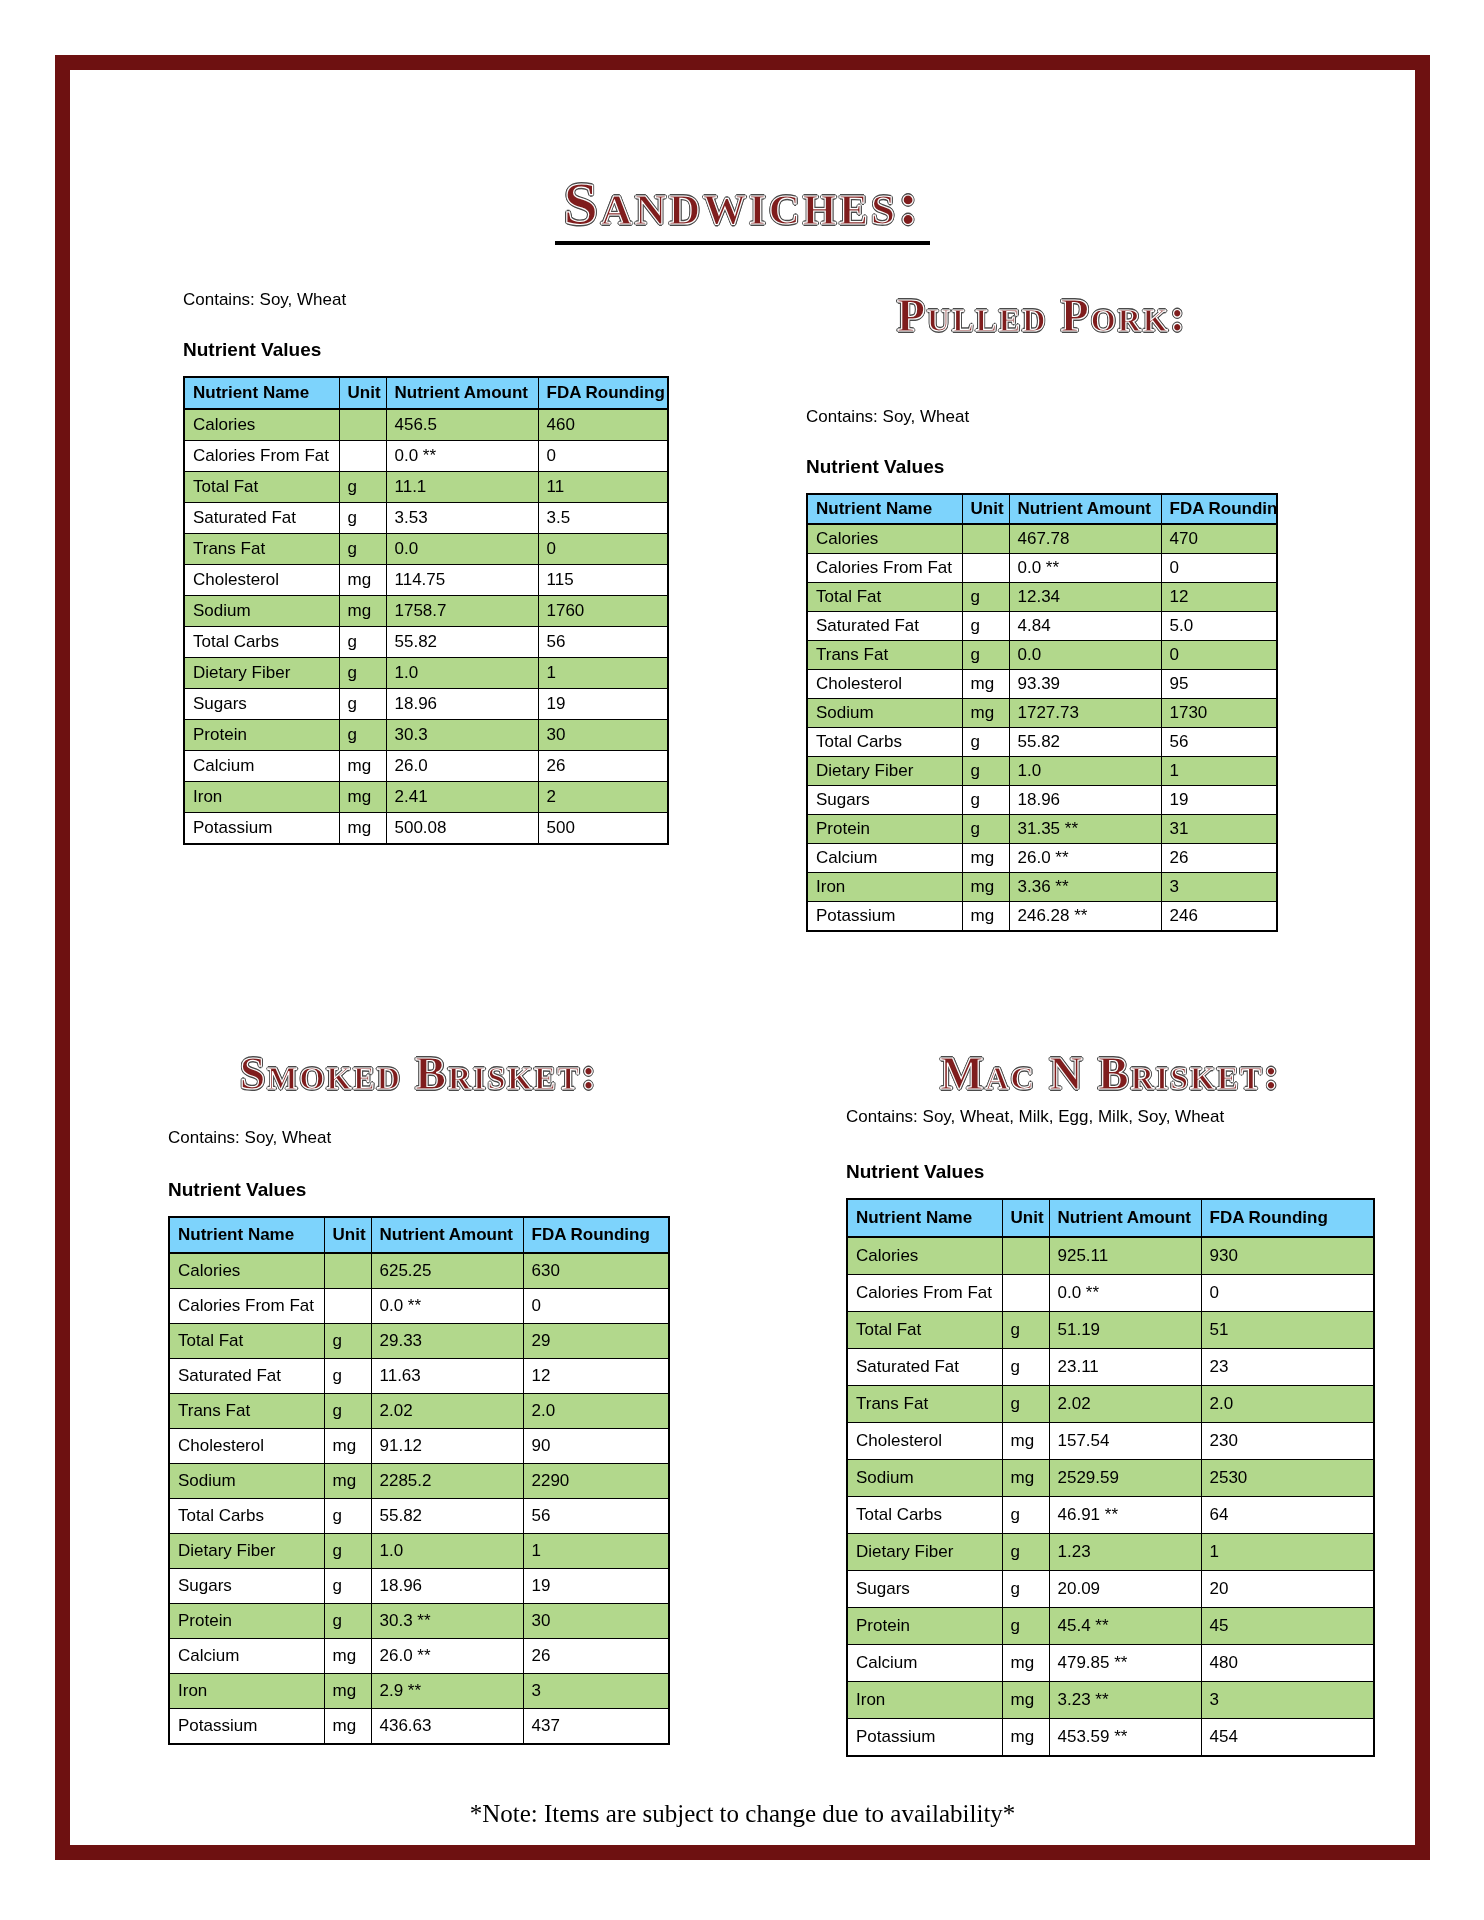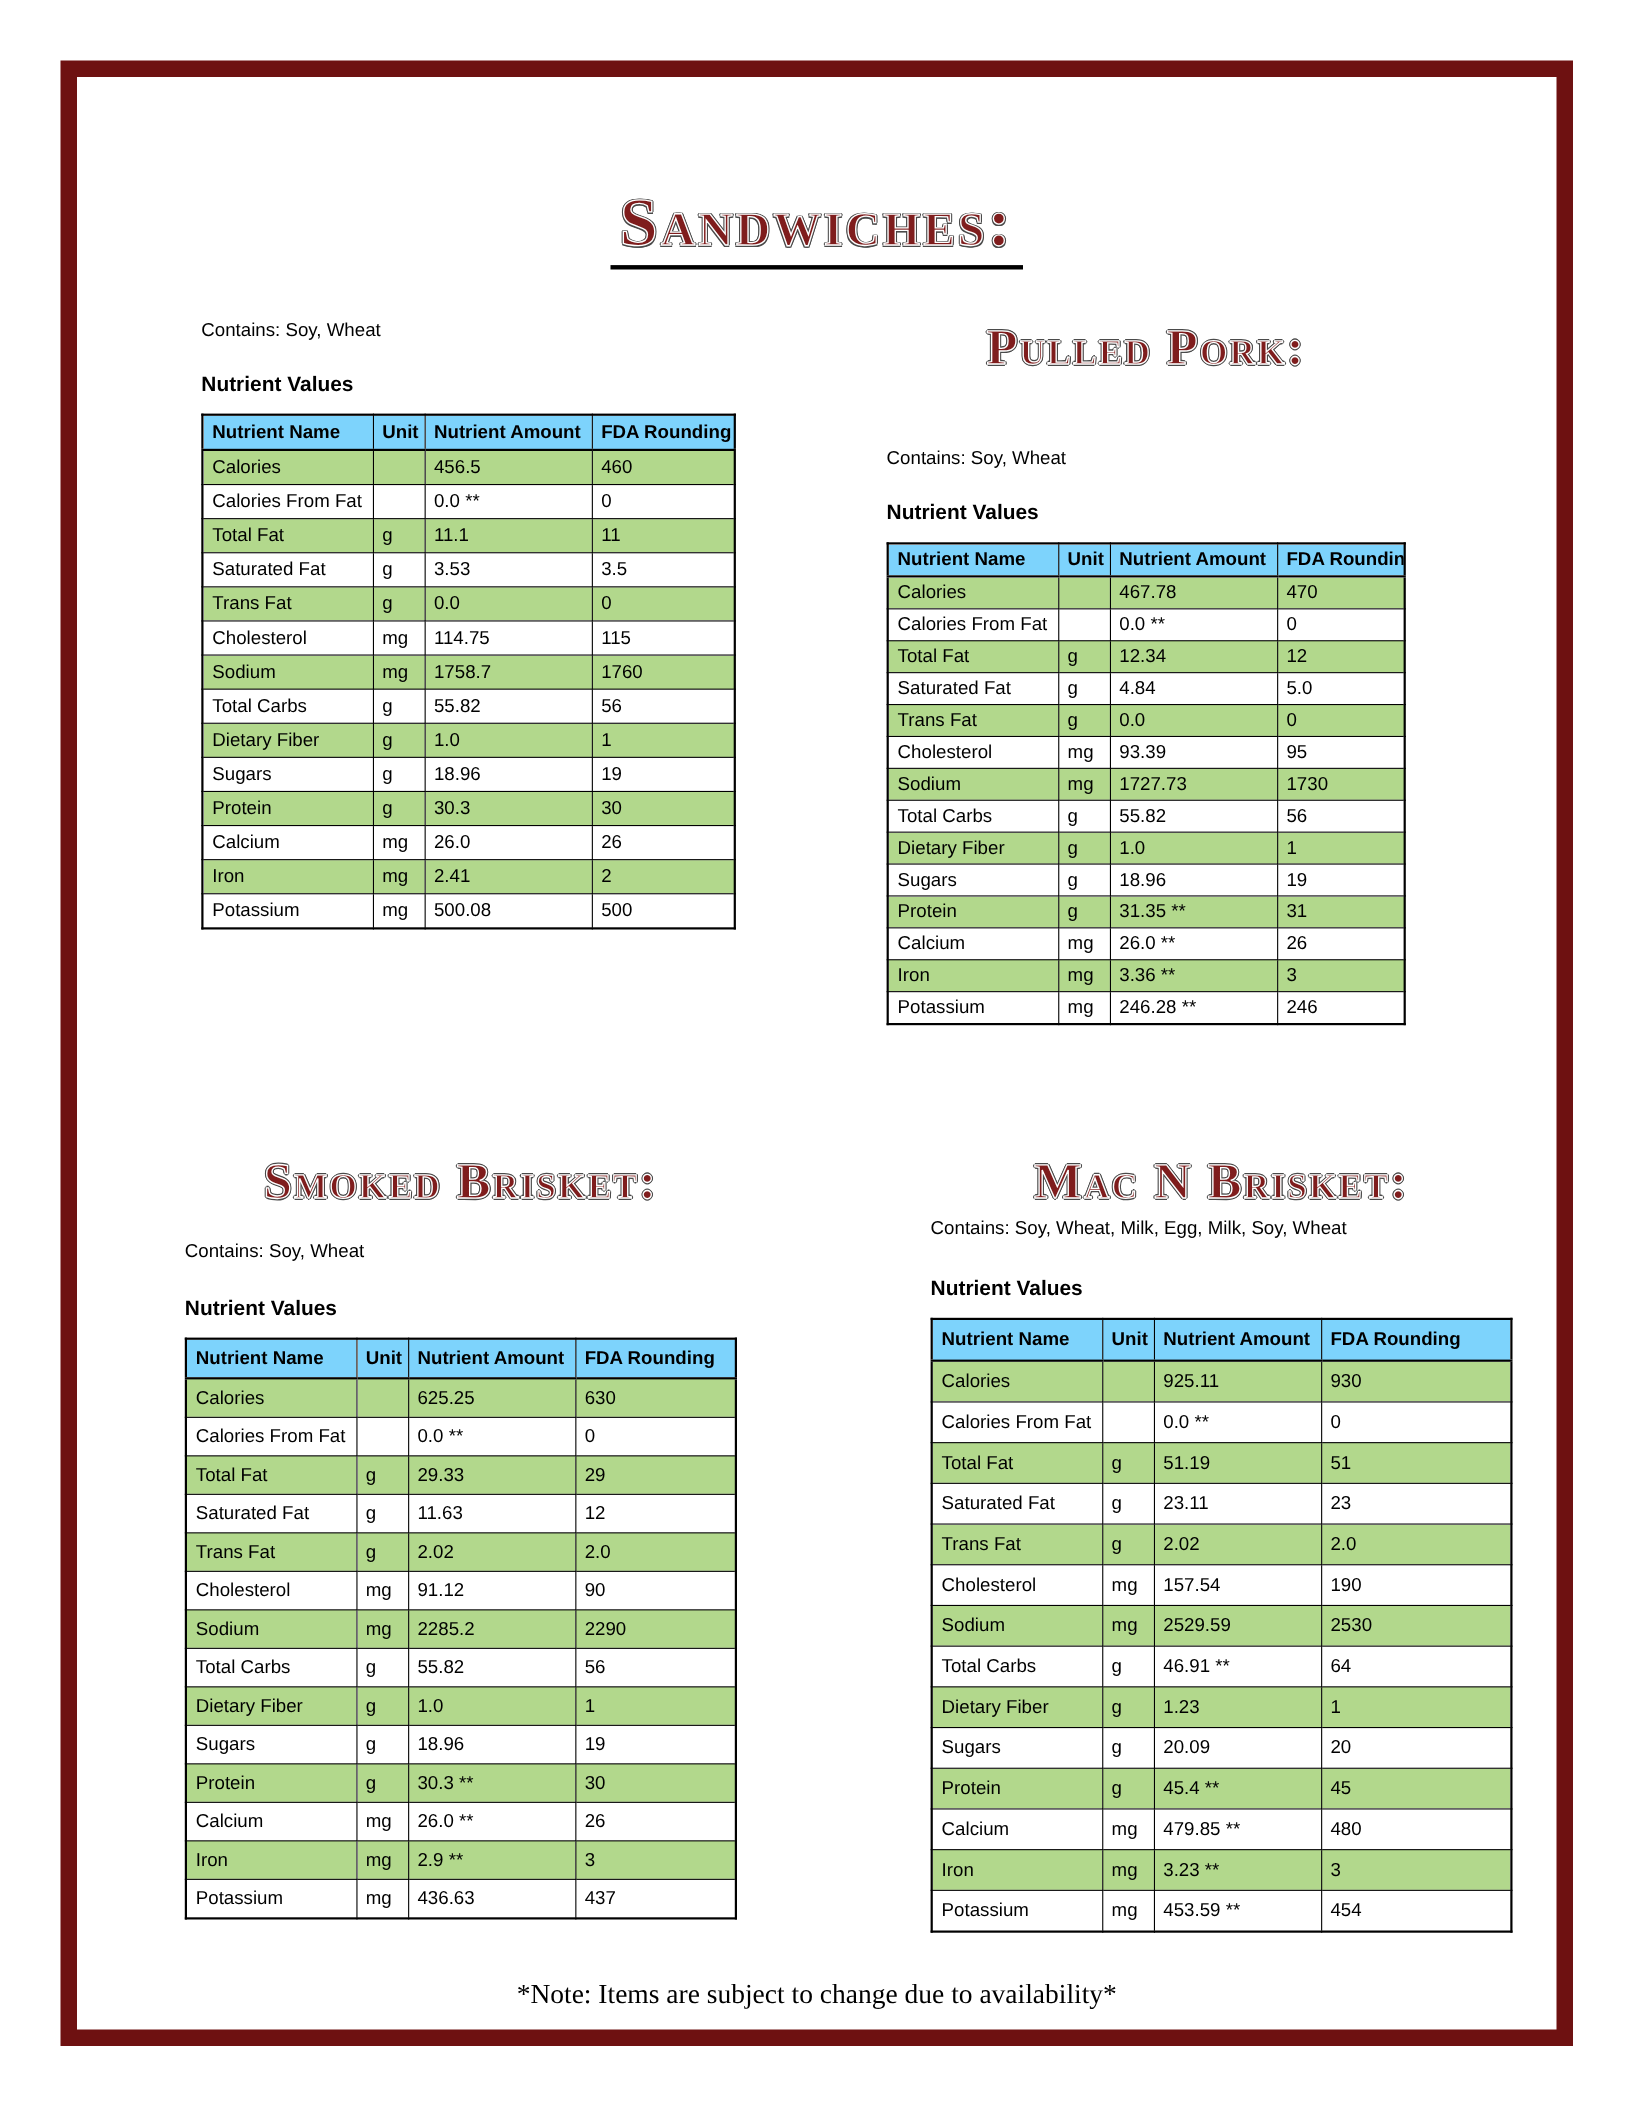--- a/index.html
+++ b/index.html
@@ -470,21 +470,21 @@
         <tr class="hl">
           <td>Trans Fat</td>
           <td>g</td>
           <td>2.02</td>
           <td>2.0</td>
         </tr>
         <tr>
           <td>Cholesterol</td>
           <td>mg</td>
           <td>157.54</td>
-          <td>190</td>
+          <td>230</td>
         </tr>
         <tr class="hl">
           <td>Sodium</td>
           <td>mg</td>
           <td>2529.59</td>
           <td>2530</td>
         </tr>
         <tr>
           <td>Total Carbs</td>
           <td>g</td>

